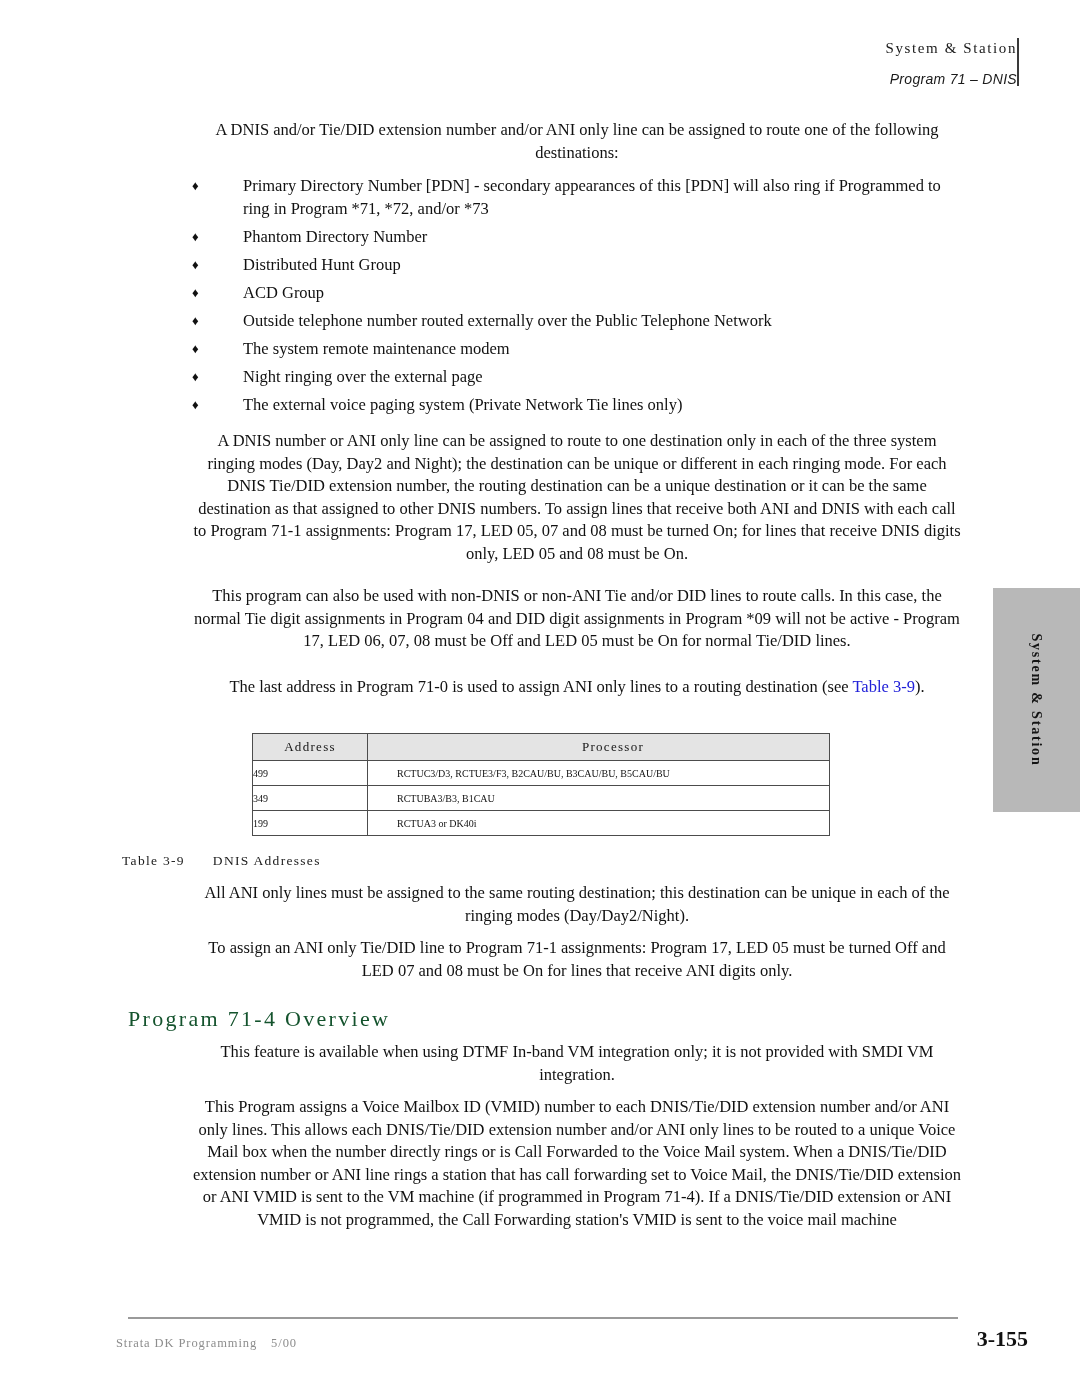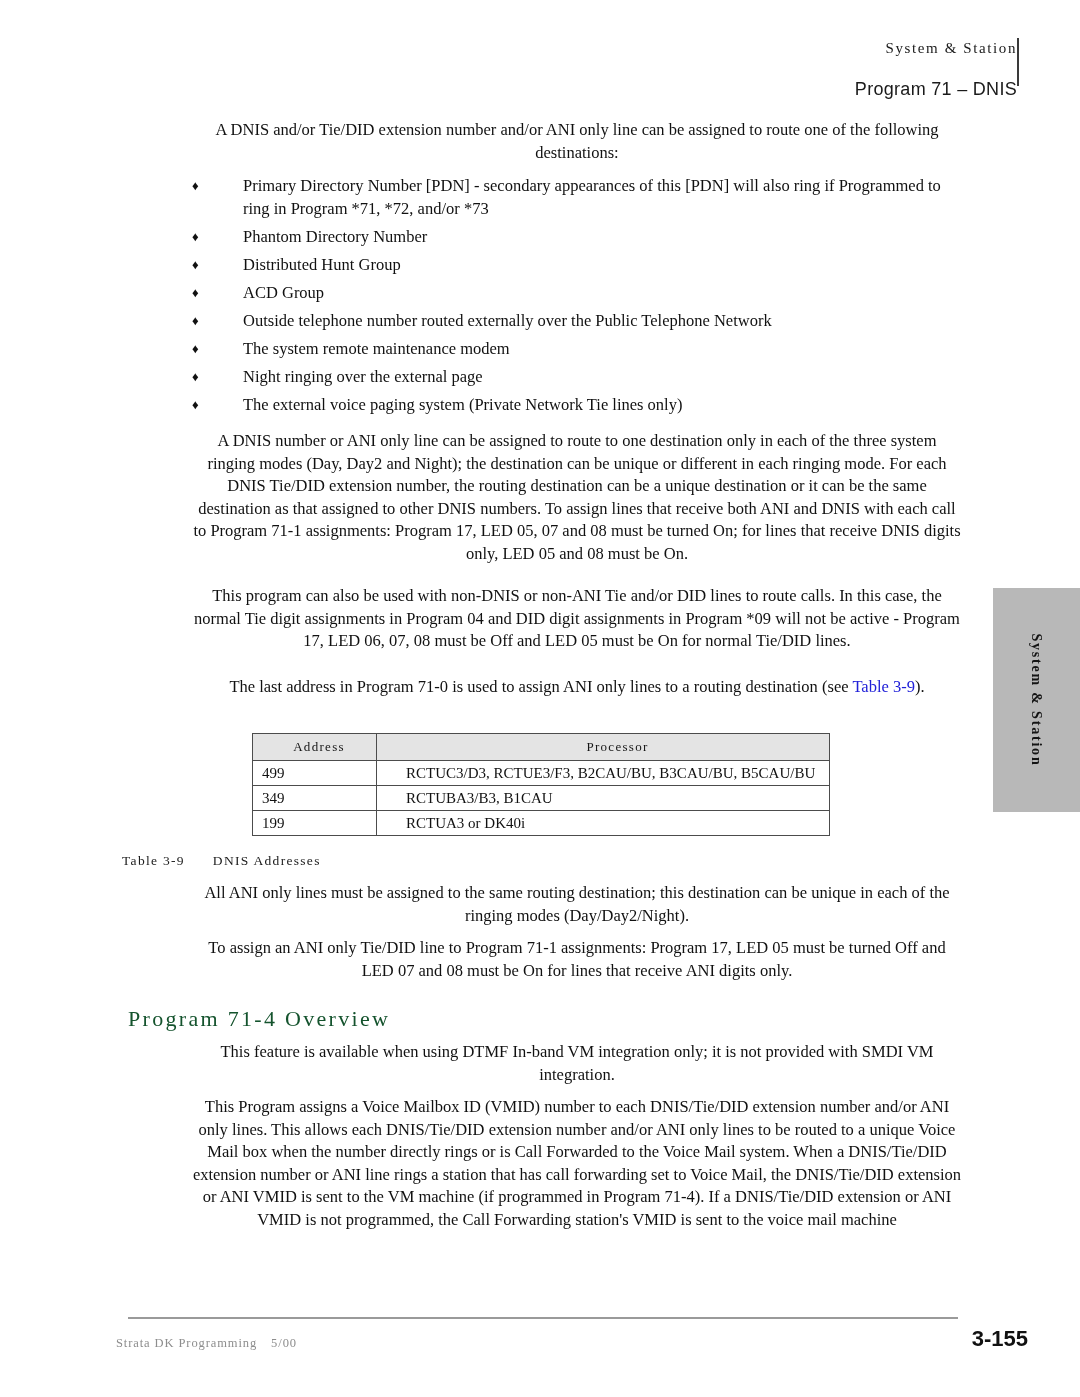--- a/index.html
+++ b/index.html
@@ -27,25 +27,26 @@
   }
   #page-header .hdr-line1 {
     font-family: "Liberation Serif", "DejaVu Serif", serif;
     font-size: 15px;
     letter-spacing: 1.6px;
     color: #1a1a1a;
     white-space: nowrap;
   }
   #page-header .hdr-line2 {
     font-family: "Liberation Sans", "DejaVu Sans", sans-serif;
-    font-size: 18px;
+    font-style: italic;
+    font-size: 14px;
     letter-spacing: 0.3px;
     color: #1a1a1a;
     white-space: nowrap;
-    margin-top: 16px;
+    margin-top: 9px;
   }
   #header-rule {
     position: absolute;
     left: 1017px;
     top: 38px;
     width: 2px;
     height: 48px;
     background: #3a3a3a;
   }
 
@@ -139,26 +140,25 @@
     background: #e4e4e4;
     font-weight: normal;
     font-size: 13px;
     letter-spacing: 1.3px;
     height: 26px;
     color: #171717;
     text-align: center;
   }
   table.doc-table tbody td {
     height: 24px;
-    font-size: 15px;
+    font-size: 10px;
     color: #111111;
   }
   table.doc-table .col-address {
     width: 114px;
-    padding-left: 9px;
   }
   table.doc-table .col-processor {
     padding-left: 29px;
   }
   #table-caption {
     position: absolute;
     left: 122px;
     top: 853px;
     font-size: 13.5px;
     letter-spacing: 1.3px;
@@ -197,21 +197,21 @@
     color: #8d8d8d;
     white-space: nowrap;
   }
   #footer-left .footer-date { margin-left: 14px; }
   #footer-page {
     position: absolute;
     left: 958px;
     top: 1326px;
     width: 70px;
     text-align: right;
-    font-family: Liberation Sans, sans-serif;
+    font-family: Liberation Serif, serif;
     font-weight: bold;
     font-size: 22px;
     color: #111111;
   }
 </style>
 </head>
 <body>
 
 <div id="page-header">
   <div class="hdr-line1">System &amp; Station</div>

